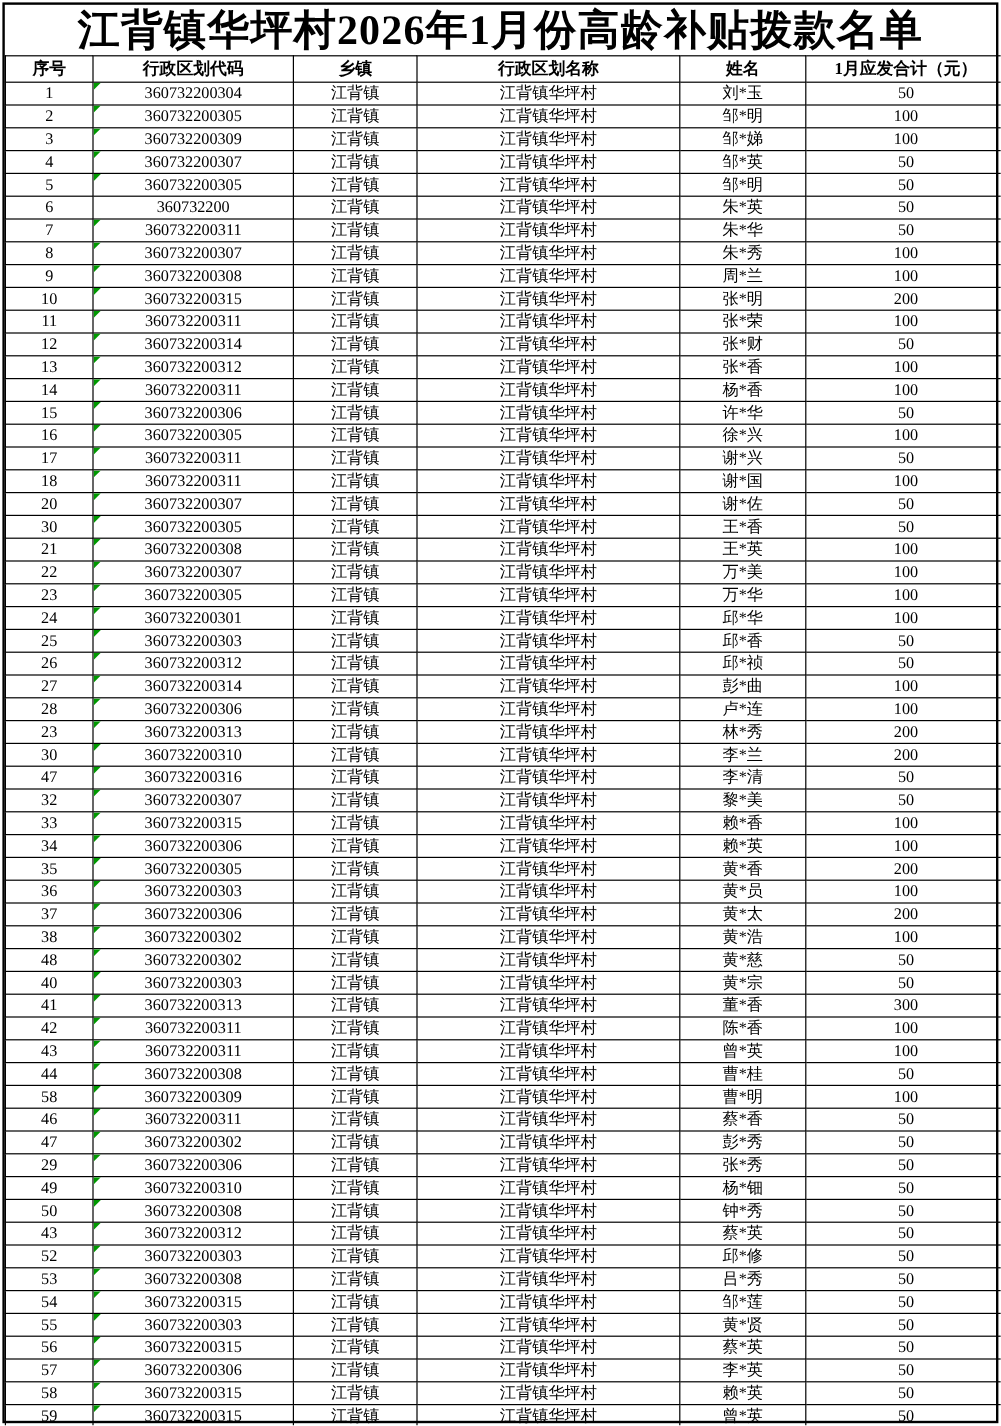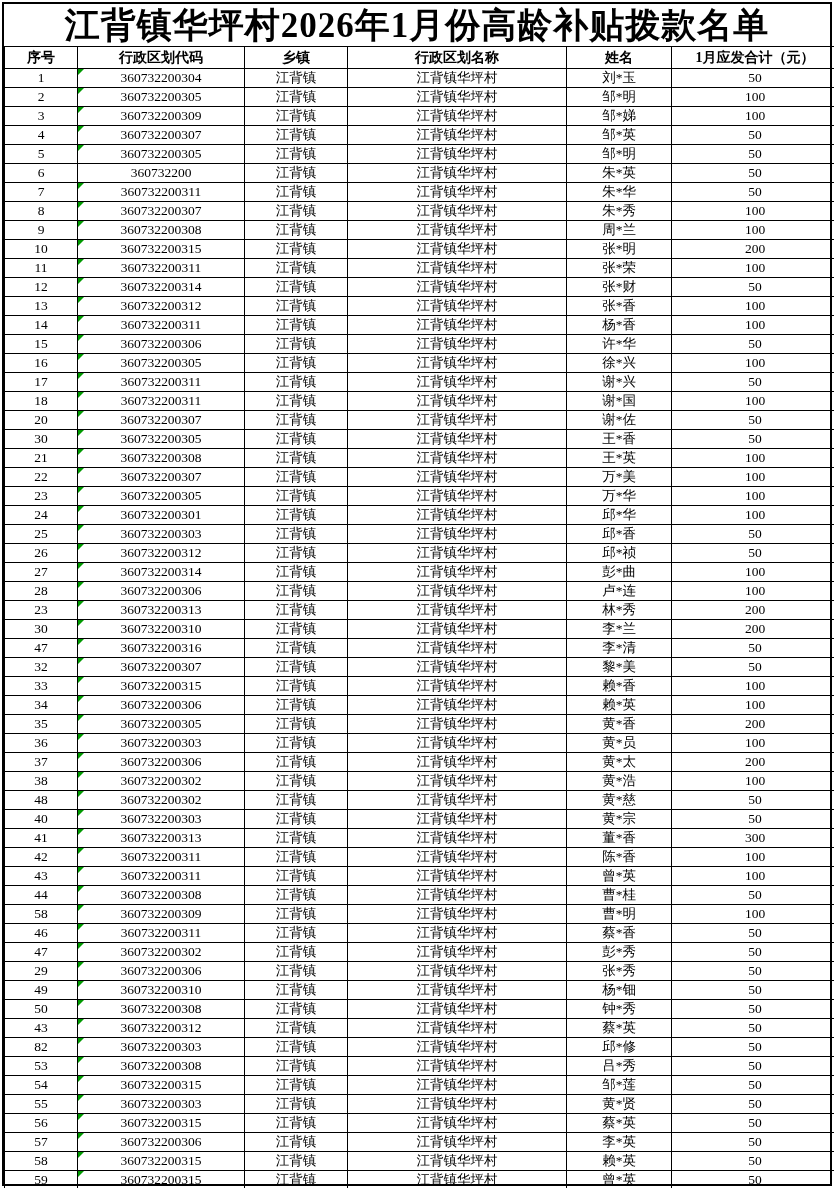--- a/index.html
+++ b/index.html
@@ -506,21 +506,21 @@
   </tr>
           <tr>
     <td>43</td>
     <td>360732200312<span class="tri-marker" style="border-top-color: rgb(0, 153, 0);"></span></td>
     <td>江背镇</td>
     <td>江背镇华坪村</td>
     <td>蔡*英</td>
     <td>50</td>
   </tr>
           <tr>
-    <td>82</td>
+    <td>52</td>
     <td>360732200303<span class="tri-marker" style="border-top-color: rgb(0, 153, 0);"></span></td>
     <td>江背镇</td>
     <td>江背镇华坪村</td>
     <td>邱*修</td>
     <td>50</td>
   </tr>
           <tr>
     <td>53</td>
     <td>360732200308<span class="tri-marker" style="border-top-color: rgb(0, 153, 0);"></span></td>
     <td>江背镇</td>

